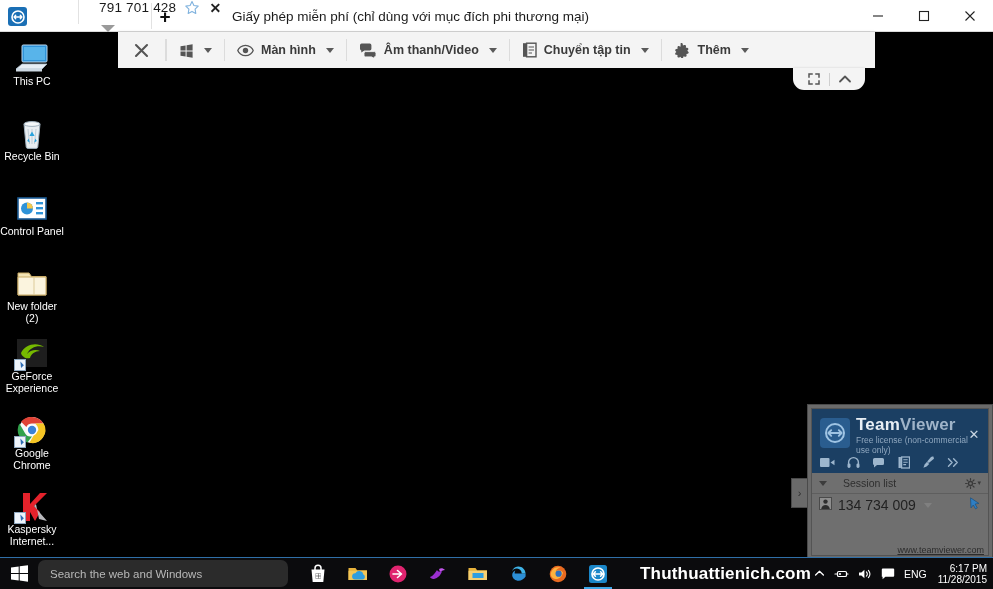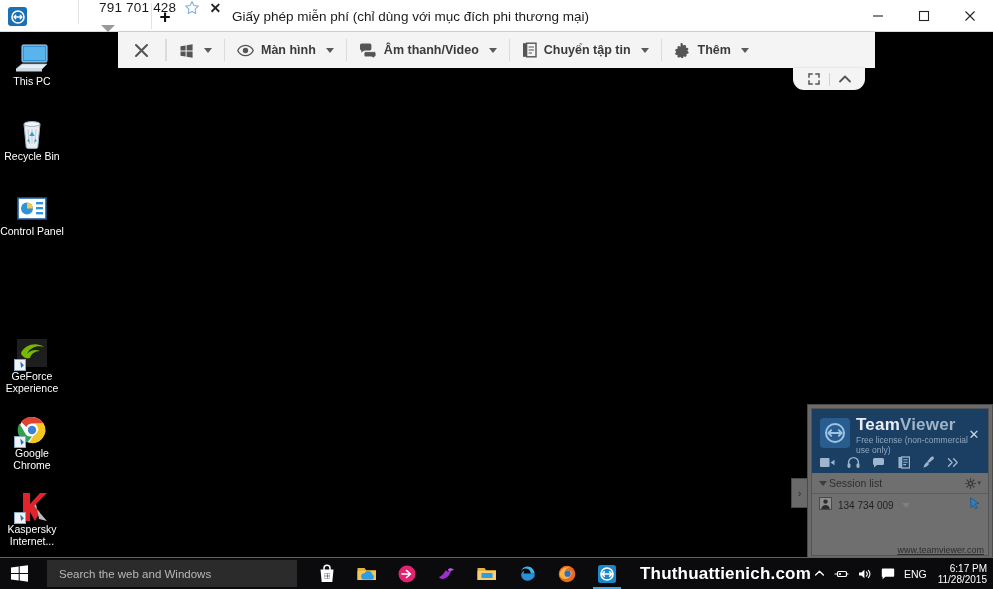--- a/index.html
+++ b/index.html
@@ -174,35 +174,35 @@
     color:#c9d6e2; font-size: 13px; line-height: 1; cursor: pointer;
   }
   .tvp-icons {
     position: absolute; left: 8px; bottom: 4px;
     display: flex; align-items: center; gap: 12px;
   }
   .tvp-icons span { cursor: pointer; display:flex; align-items:center; }
   .tvp-body { background: #6f6f6f; }
   .tvp-sess {
     height: 21px; display: flex; align-items: center;
-    padding: 0 7px; gap: 2px; border-bottom: 1px solid #5e5e5e;
+    padding: 0 7px; gap: 16px; border-bottom: 1px solid #5e5e5e;
   }
   .tvp-sess .tri {
     width: 0; height: 0;
     border-left: 4px solid transparent; border-right: 4px solid transparent;
     border-top: 5px solid #3c3c3c;
   }
   .tvp-sess .t {
     font-size: 10.5px; color: #2e2e2e; flex: 1;
   }
   .tvp-gear { display:flex; align-items:center; gap:1px; cursor:pointer; }
   .tvp-row {
     height: 22px; display: flex; align-items: center; padding: 0 7px; gap: 6px;
   }
-  .tvp-row .uid { font-size: 10px; color: #222; }
+  .tvp-row .uid { font-size: 14px; color: #222; }
   .tvp-row .dncaret {
     width: 0; height: 0; margin-left: 2px;
     border-left: 4px solid transparent; border-right: 4px solid transparent;
     border-top: 5px solid #808080;
   }
   .tvp-link {
     position: absolute; right: 8px; bottom: 4px;
     font-size: 9px; color: #2c2c2c;
     text-decoration: underline; cursor: pointer;
   }
@@ -218,24 +218,25 @@
   .taskbar {
     position: absolute; left: 0; bottom: 0; width: 993px; height: 31px;
     background: #0b0b0d;
     display: flex; align-items: center;
   }
   .start-btn {
     width: 38px; height: 31px; display:flex; align-items:center; justify-content:center;
     cursor: pointer;
   }
   .search-box {
-    width: 250px; height: 27px; margin-left: 9px;
+    width: 250px; height: 27px; margin-left: 0;
     background: #2b2b2b;
     display: flex; align-items: center; padding-left: 12px;
     cursor: text;
+    border-radius: 7px;
   }
   .search-box span { font-size: 11.5px; color: #b8b8b8; }
   .tb-apps { display: flex; align-items: center; margin-left: 10px; gap: 0; }
   .tb-app {
     width: 40px; height: 31px; display:flex; align-items:center; justify-content:center;
     cursor: pointer; position: relative;
   }
   .tb-app.active::after {
     content:""; position:absolute; left:6px; right:6px; bottom:0; height:2px; background:#3ba7e8;
   }
@@ -339,20 +340,30 @@
           <circle cx="13" cy="16.5" r="6" fill="#2f93d8"></circle>
           <path d="M13 10.5v6h6a6 6 0 0 0-6-6z" fill="#f5c84b"></path>
           <rect x="22" y="10" width="7" height="2.4" fill="#2f93d8"></rect>
           <rect x="22" y="15" width="7" height="2.4" fill="#2f93d8"></rect>
           <rect x="22" y="20" width="7" height="2.4" fill="#2f93d8"></rect>
         </svg>
       </div>
       <div class="lbl">Control Panel</div>
     </div>
 
+    <div class="dicon" style="left:0px; top:235px;">
+      <div class="glyph">
+        <svg width="36" height="34" viewBox="0 0 36 34">
+          <path d="M4 6h11l2.5 3.5H32V28H4z" fill="#f2e3b5" stroke="#c9ab66" stroke-width="1"></path>
+          <path d="M4 10h28v18H4z" fill="#fbf4de" stroke="#c9ab66" stroke-width="1"></path>
+          <path d="M20 10v18" stroke="#ddcb9a" stroke-width="1"></path>
+        </svg>
+      </div>
+      <div class="lbl">New folder (2)</div>
+    </div>
 
     <div class="dicon" style="left:0px; top:305px;">
       <div class="glyph">
         <svg width="36" height="34" viewBox="0 0 36 34">
           <rect x="3" y="2" width="30" height="28" fill="#1e1e1e"></rect>
           <path d="M7 16c4-9 16-11 23-6-6-2-14 0-17 7 3-4 9-5 13-3-5 0-9 3-10 7-4 1-8-1-9-5z" fill="#76b900"></path>
         </svg>
         <div class="shortcut-arrow"></div>
       </div>
       <div class="lbl">GeForce Experience</div>

